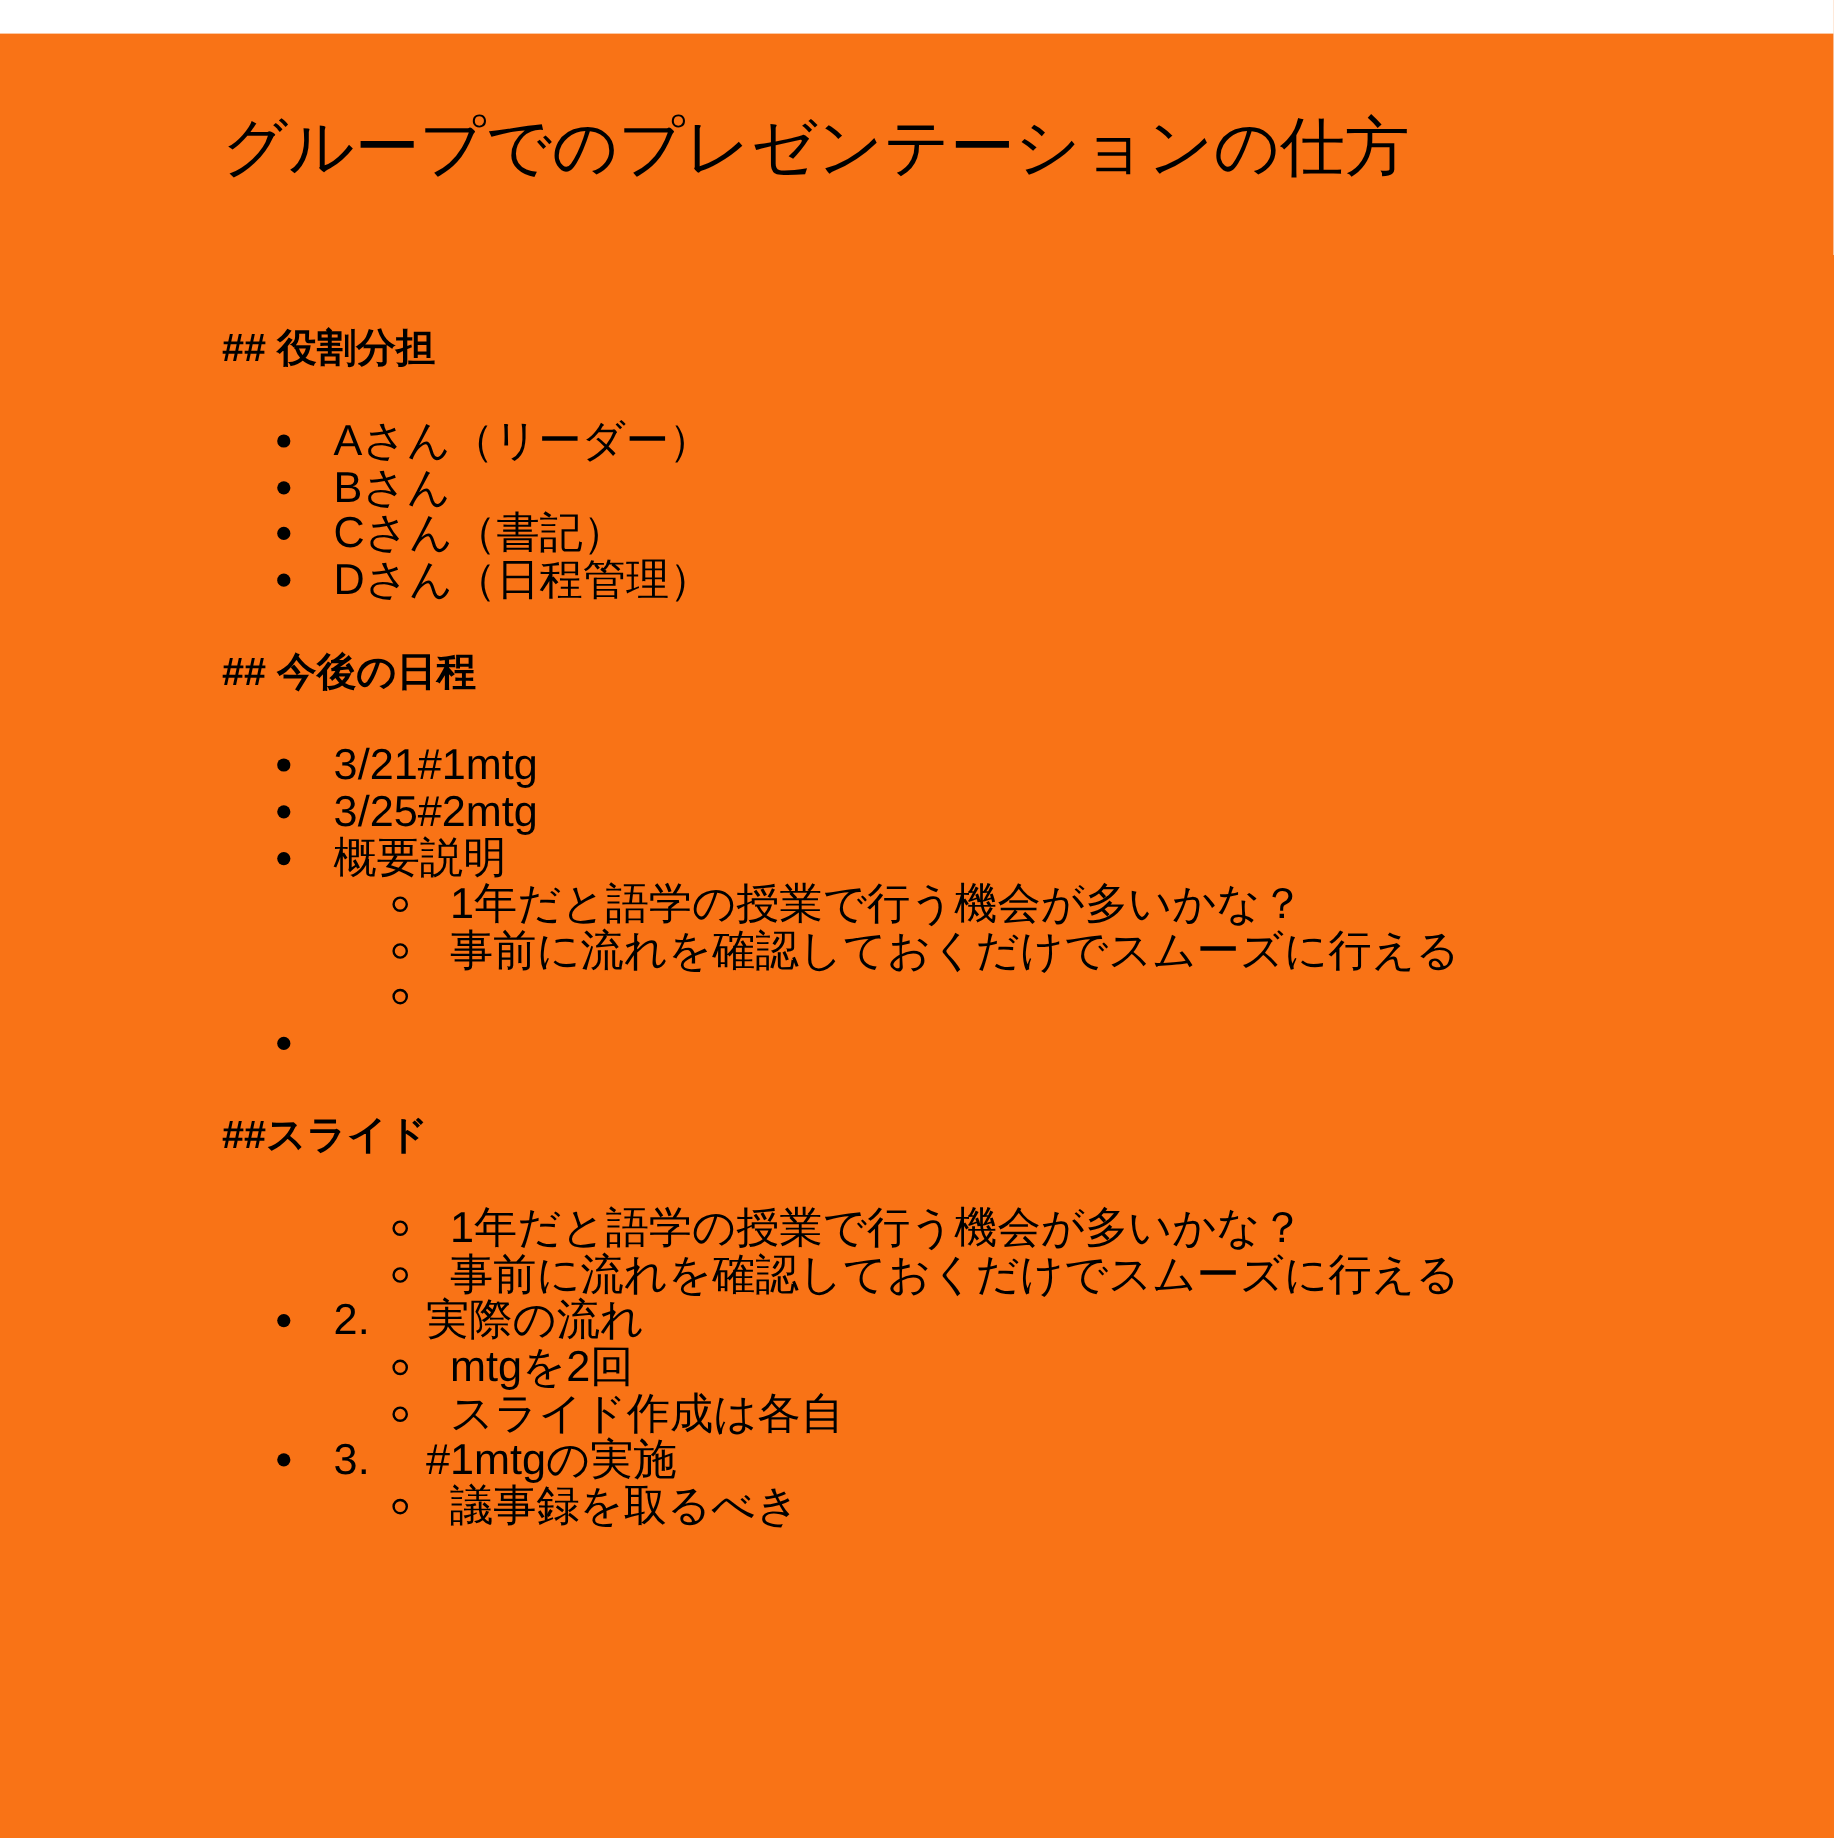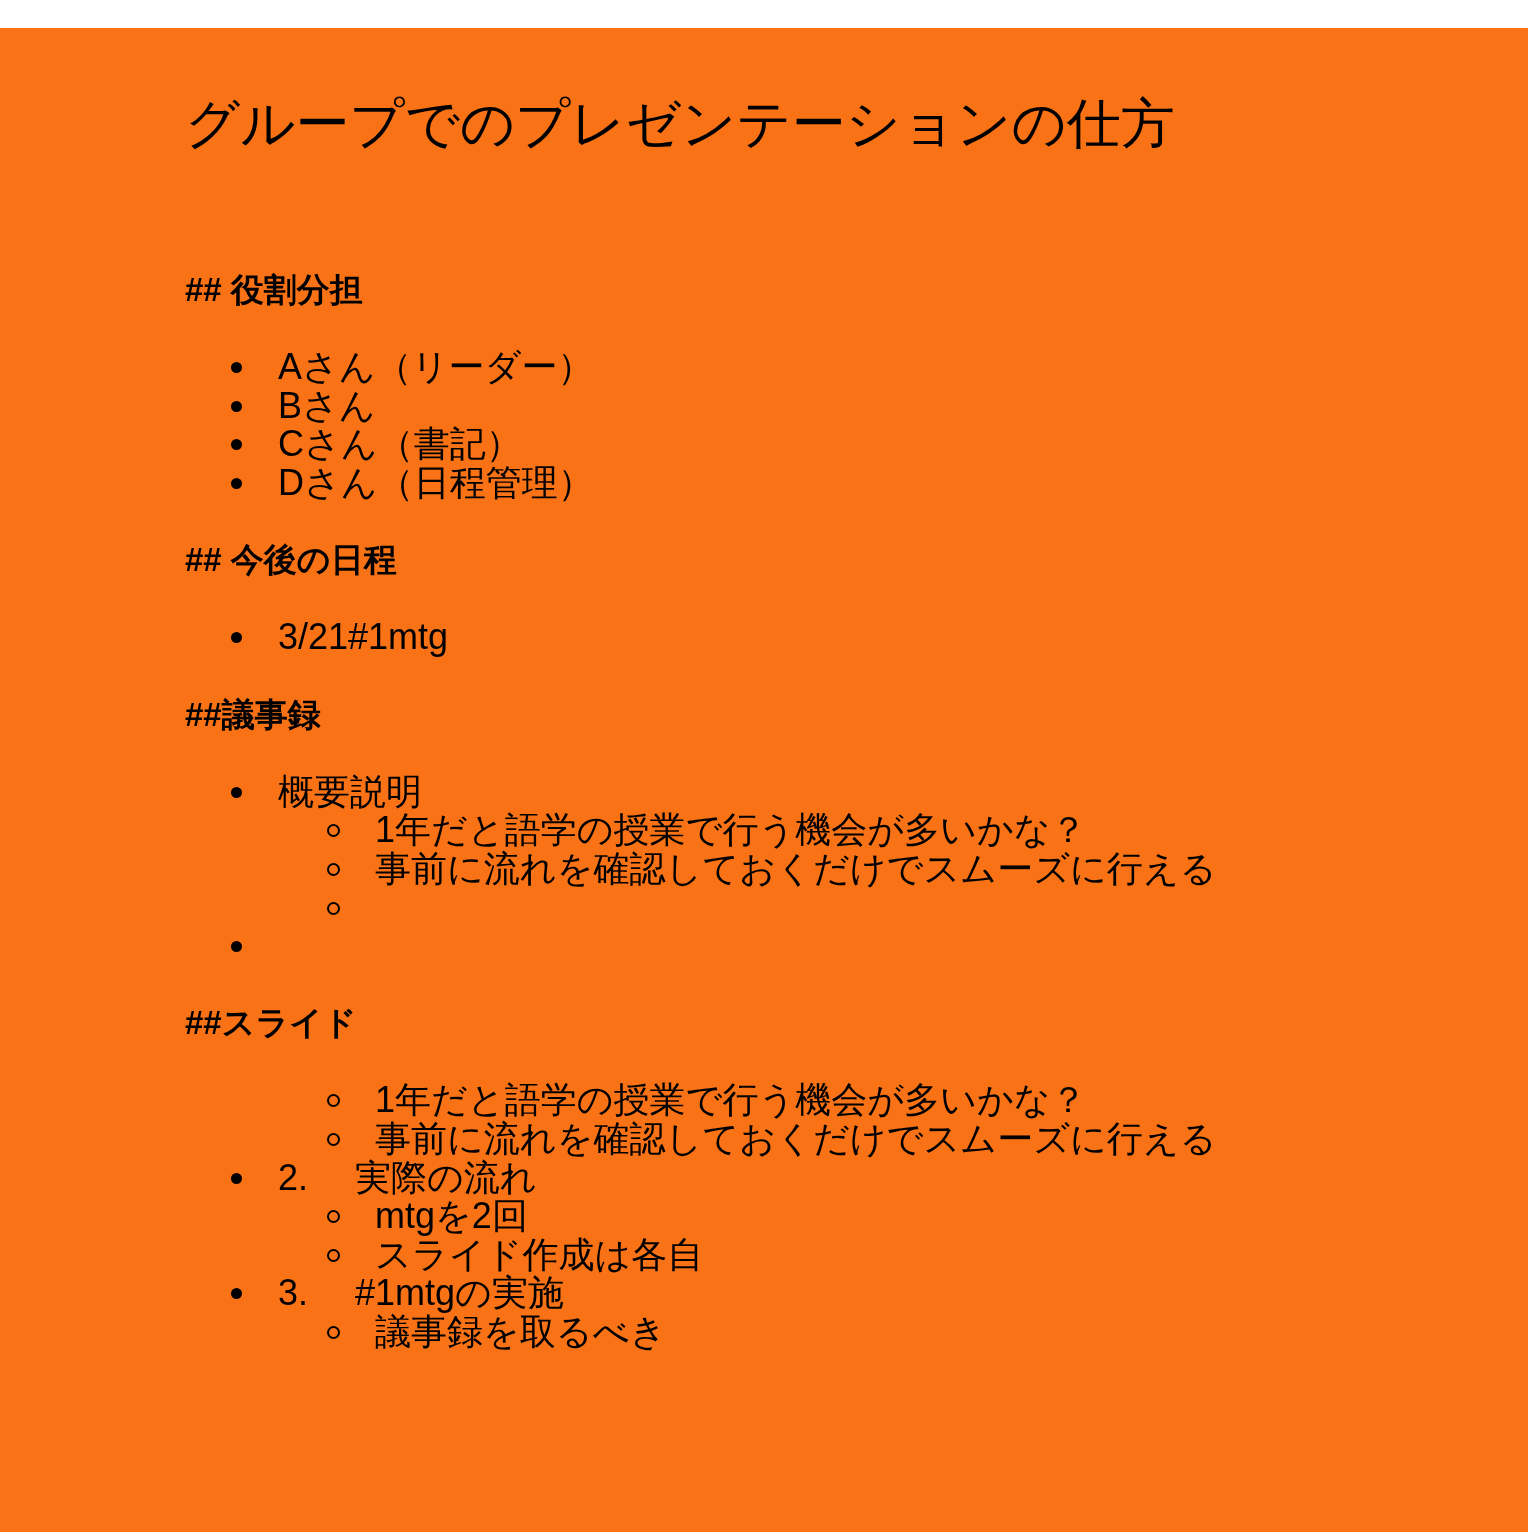--- a/index.html
+++ b/index.html
@@ -115,26 +115,30 @@
 
   <section class="sec">
     <h2 class="hd">## 今後の日程</h2>
     <ul class="list">
   <li class="li lv1">
     <span class="marker"></span>
     
     <span class="txt">3/21#1mtg</span>
   </li>
 
-
-</ul>
-  </section>
-
-  <section class="sec">
-    <h2 class="hd">##議事録</h2>
+  <li class="li lv1">
+    <span class="marker"></span>
+    
+    <span class="txt">3/25#2mtg</span>
+  </li>
+
+</ul>
+  </section>
+
+  <section class="sec">
     <ul class="list">
   <li class="li lv1">
     <span class="marker"></span>
     
     <span class="txt">概要説明</span>
   </li>
 
   <li class="li lv2">
     <span class="marker"></span>
     

